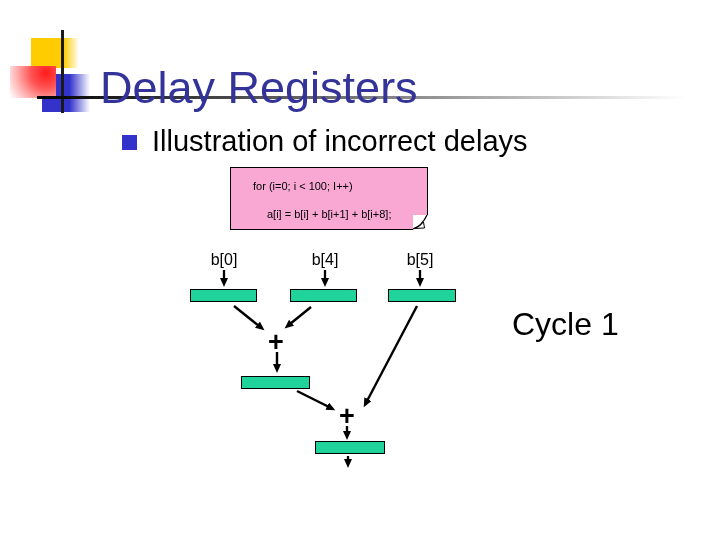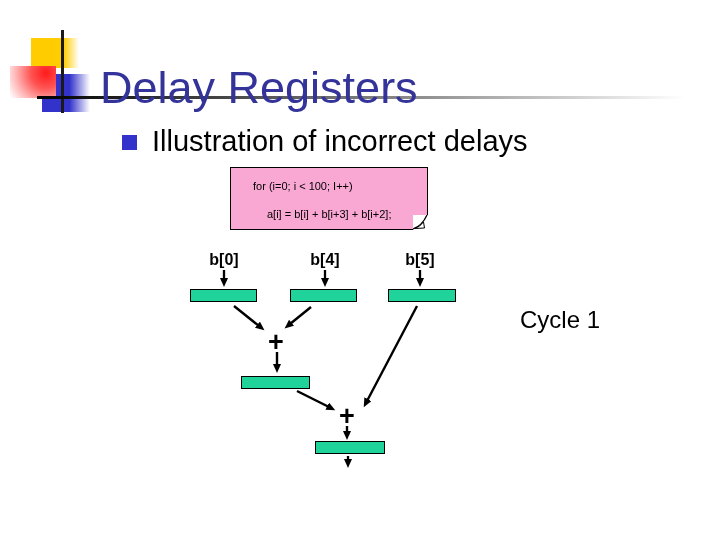--- a/index.html
+++ b/index.html
@@ -23,45 +23,45 @@
   .bullet-marker{position:absolute;left:122px;top:135px;width:15px;height:15px;
     background:var(--bullet_color,#3333CC);}
   .bullet-text{position:absolute;left:152px;top:124px;font-size:29px;line-height:34px;white-space:nowrap;}
   
   .note{position:absolute;left:230px;top:167px;width:198px;height:63px;
     background:#f9a8d4;border:1px solid #000;box-sizing:border-box;}
   .note .code{position:absolute;left:22px;top:11px;font-size:11px;line-height:14px;white-space:pre;}
   .note .code .indent{margin-left:14px;}
   .note .fold{position:absolute;right:-1px;bottom:-1px;}
   
-  .io-label{position:absolute;width:60px;text-align:center;font-size:16px;font-weight:bold;}
+  .io-label{position:absolute;width:60px;text-align:center;font-size:16px;font-weight:normal;}
   .reg{position:absolute;height:13px;background:var(--reg_fill,#1FD39B);
     border:1px solid var(--reg_border,#000);box-sizing:border-box;}
   .plus{position:absolute;width:30px;text-align:center;font-size:27px;font-weight:bold;line-height:28px;}
-  .cycle{position:absolute;left:512px;top:306px;font-size:24px;white-space:nowrap;margin-left:8px;}
+  .cycle{position:absolute;left:512px;top:306px;font-size:32px;white-space:nowrap;}
   .arrows{position:absolute;left:0;top:0;pointer-events:none;}
 </style>
 </head>
 <body>
 
 <div class="slide">
 
   <div class="logo-yellow"></div>
   <div class="logo-blue"></div>
   <div class="logo-red"></div>
   <div class="logo-vline"></div>
   <div class="title-rule"></div>
 
   <div class="title">Delay Registers</div>
   <div class="bullet-marker"></div>
   <div class="bullet-text">Illustration of incorrect delays</div>
 
   <div class="note">
     <div class="code"><span>for (i=0; i &lt; 100; I++)</span><br>
-<span class="indent">a[i] = b[i] + b[i+3] + b[i+2];</span></div>
+<span class="indent">a[i] = b[i] + b[i+1] + b[i+8];</span></div>
     <svg class="fold" width="15" height="15" viewBox="0 0 15 15">
       <rect width="15" height="15" fill="#ffffff"></rect>
       <path d="M0 14 Q 9 11 14 0" fill="#ffffff" stroke="#000" stroke-width="1.3"></path>
       <path d="M1.5 13.5 Q 7 12 10.5 7 L11.5 13 Z" fill="#ffffff" stroke="#000" stroke-width="1"></path>
     </svg>
   </div>
 
   <div class="io-label" style="left:194px;top:251px">b[0]</div>
   <div class="io-label" style="left:295px;top:251px">b[4]</div>
   <div class="io-label" style="left:390px;top:251px">b[5]</div>

